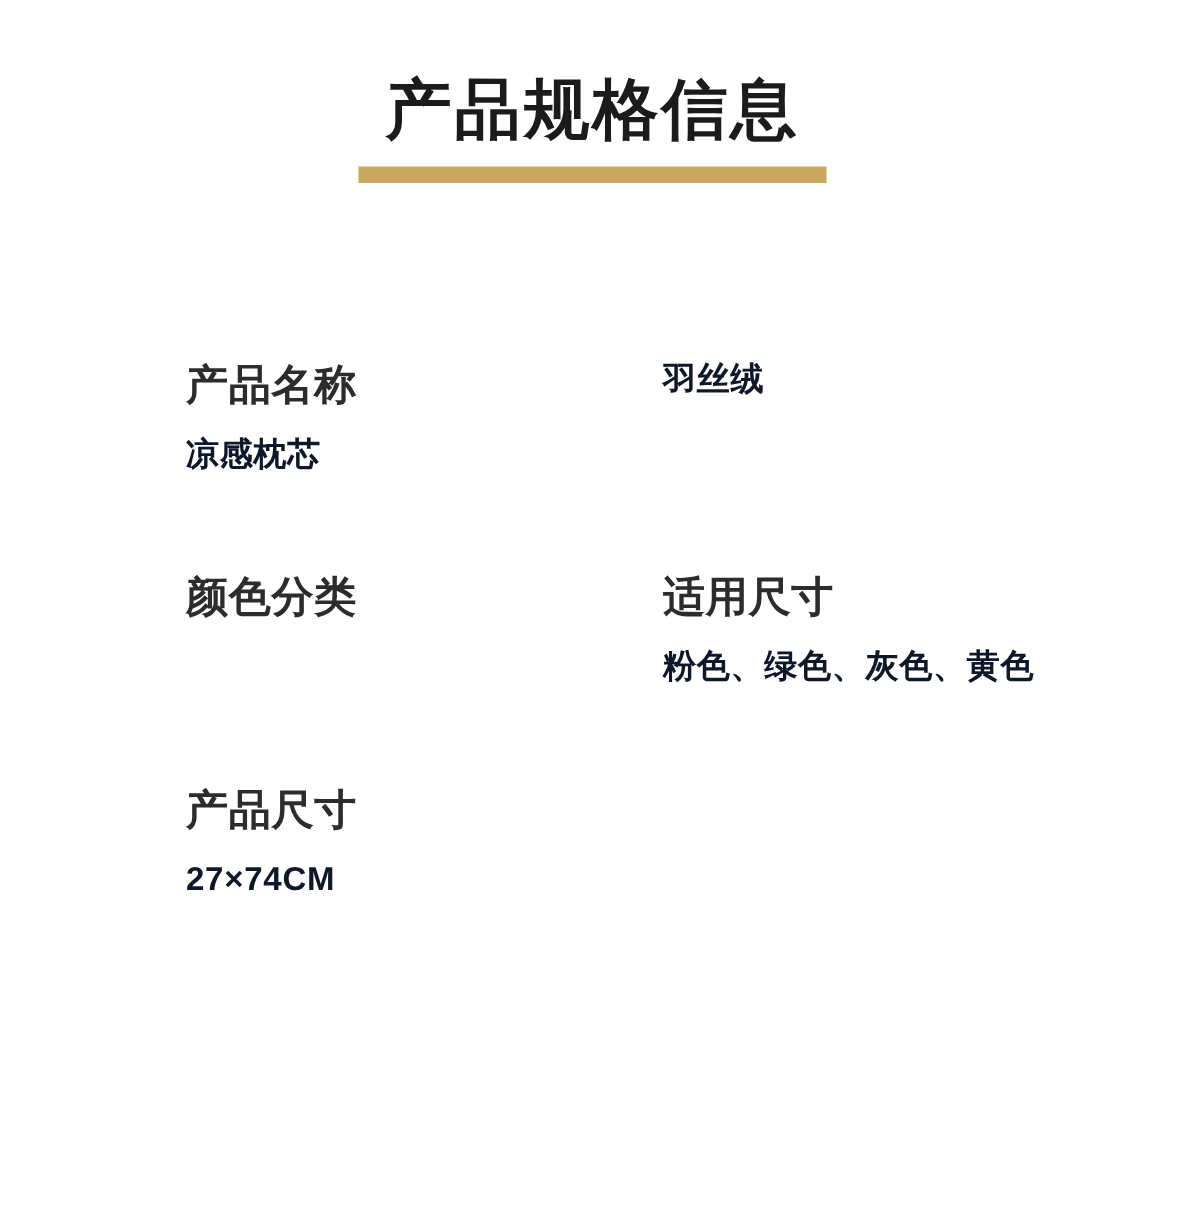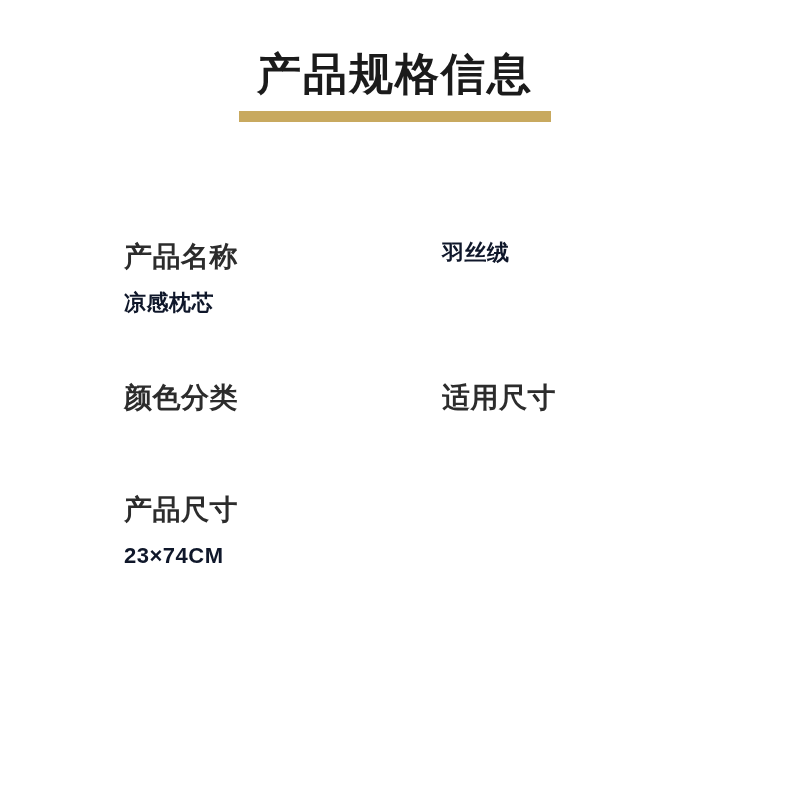--- a/index.html
+++ b/index.html
@@ -114,27 +114,28 @@
         <div class="spec-value">羽丝绒</div>
       </div>
     </div>
 
     <div class="spec-row">
       <div class="spec-cell">
         <div class="spec-label">颜色分类</div>
       </div>
       <div class="spec-cell">
         <div class="spec-label">适用尺寸</div>
+        <div class="spec-value">粉色、绿色、灰色、黄色</div>
       </div>
     </div>
 
     <div class="spec-row">
       <div class="spec-cell">
         <div class="spec-label">产品尺寸</div>
-        <div class="spec-value">23×74CM</div>
+        <div class="spec-value">27×74CM</div>
       </div>
       <div class="spec-cell empty">
         <div class="spec-label"></div>
         <div class="spec-value"></div>
       </div>
     </div>
 
   </div>
 </div>
 

